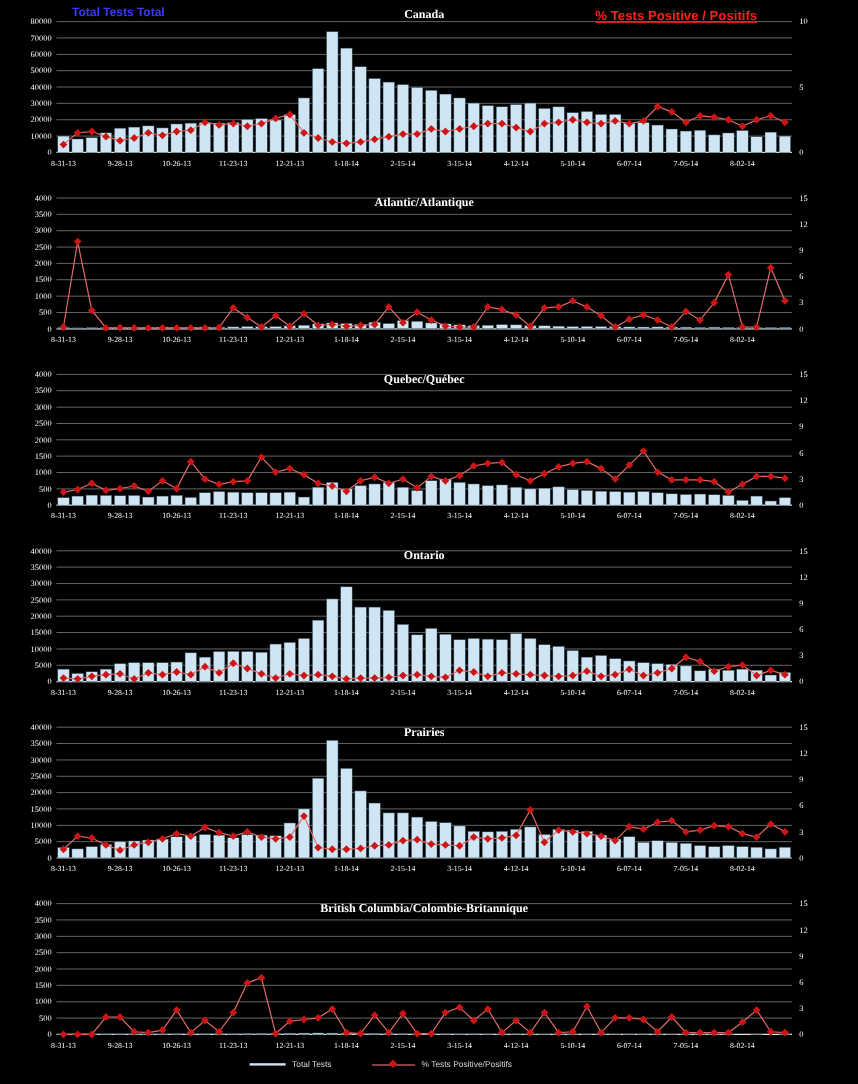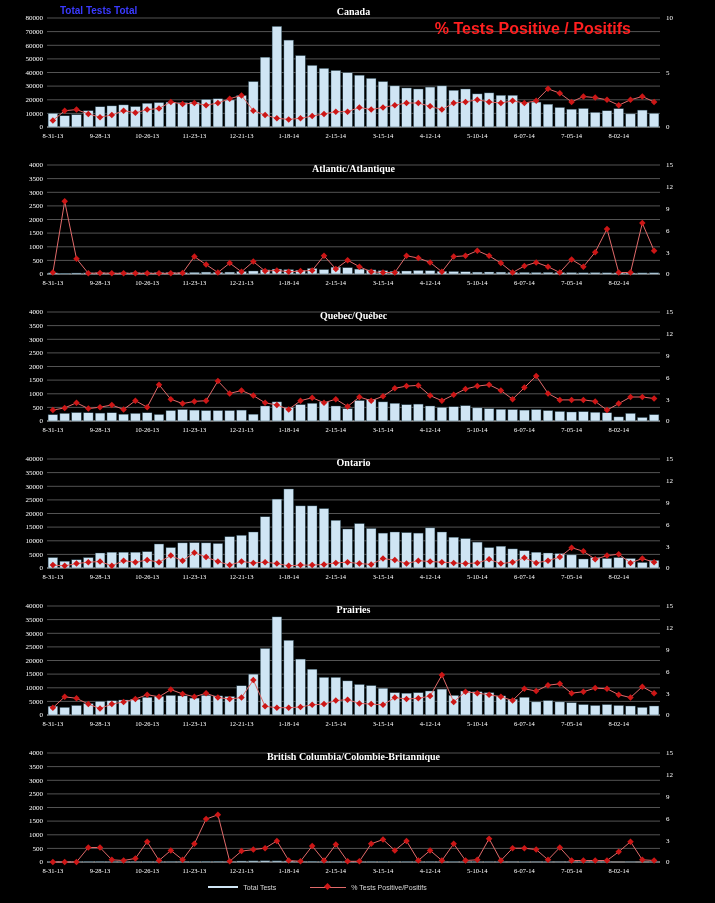--- a/index.html
+++ b/index.html
@@ -1,21 +1,21 @@
 <!DOCTYPE html>
 <html><head>
 <meta charset="utf-8">
 <style>
   html,body{margin:0;padding:0;background:#000;width:715px;height:903px;overflow:hidden;
     font-family:"Liberation Sans",sans-serif;}
   .chart{position:relative;padding-top:4px;width:635px;}
   .panel{height:147px;font-family:Liberation Serif, serif;}
   .panel svg{display:block;width:715px;height:147px;}
   .hdr-left{position:absolute;top:5px;left:60px;font-size:10px;font-weight:bold;}
-  .hdr-right{position:absolute;top:20px;right:4px;font-size:16px;font-weight:bold;}
+  .hdr-right{position:absolute;top:8px;right:4px;font-size:11px;font-weight:bold;text-decoration:underline;}
   .legend{display:flex;align-items:center;justify-content:center;height:14px;margin-top:-6px;}
   .legend .lbl{font-size:7px;color:#d9d9d9;margin-left:5px;}
   .sw-tests{display:inline-block;width:30px;height:2px;}
   .sw-pct{position:relative;display:inline-block;width:36px;height:1px;margin-left:34px;}
   .sw-pct .dia{position:absolute;left:15px;top:-2.5px;width:5px;height:5px;transform:rotate(45deg);}
 </style>
 </head>
 <body>
 
 <div class="chart">

